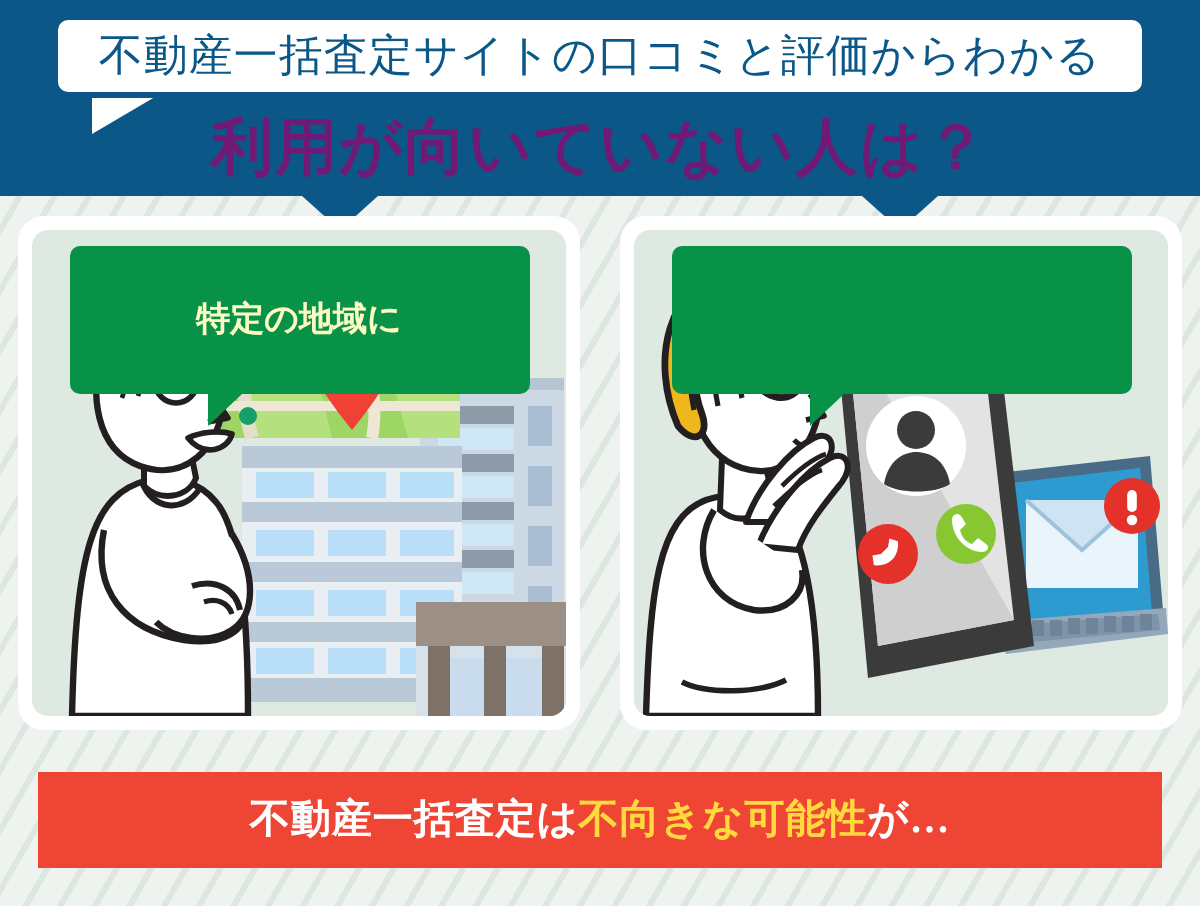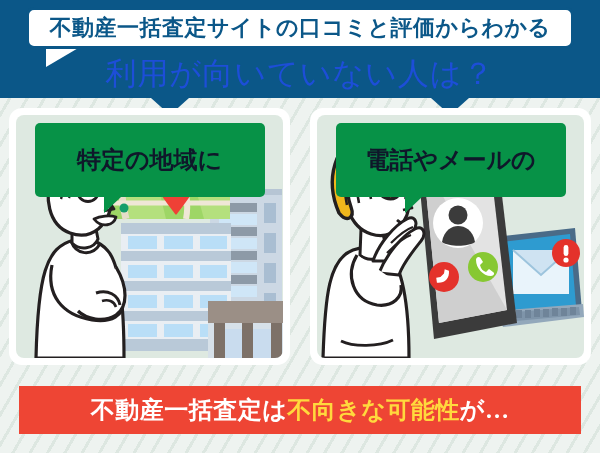--- a/index.html
+++ b/index.html
@@ -21,42 +21,42 @@
   .top-band-inner{position:absolute;left:0;top:0;width:600px;height:98px;background:#0b5788;}
 
   
   .bubble{
     position:absolute;left:26px;top:7px;width:548px;height:42px;
     background:#ffffff;border:3px solid #0b5788;border-radius:8px;
     box-sizing:border-box;
     display:flex;align-items:center;justify-content:center;
   }
   .bubble-text{
-    color:#0b5788;font-size:22px;font-weight:bold;letter-spacing:.5px;
+    color:#0b5788;font-size:22px;font-weight:normal;letter-spacing:.5px;
     white-space:nowrap;line-height:1;
   }
   .bubble-tail{
     position:absolute;left:46px;top:47px;width:0;height:0;
     border-left:0 solid transparent;
     border-top:20px solid #ffffff;
     border-right:34px solid transparent;
     filter:drop-shadow(0 0 0 #0b5788);
   }
   .bubble-tail-border{
     position:absolute;left:44px;top:47px;width:0;height:0;
     border-top:23px solid #0b5788;
     border-right:39px solid transparent;
   }
 
   .headline{
     position:absolute;left:0;top:50px;width:600px;height:46px;
     display:flex;align-items:center;justify-content:center;
   }
   .headline-text{
-    color:#1d4ed8;font-size:31px;font-weight:normal;letter-spacing:1px;
+    color:#701a75;font-size:31px;font-weight:bold;letter-spacing:1px;
     white-space:nowrap;line-height:1;
   }
 
   
   .band-arrow{
     position:absolute;top:98px;width:0;height:0;
     border-left:19px solid transparent;border-right:19px solid transparent;
     border-top:17px solid #0b5788;
   }
   .band-arrow.a1{left:151px;}
@@ -75,37 +75,37 @@
   }
 
   
   .glabel{
     position:absolute;left:50%;transform:translateX(-50%);top:8px;
     width:230px;height:74px;background:#079247;border-radius:5px;
     display:flex;flex-direction:column;align-items:center;justify-content:center;
     z-index:6;
   }
   .glabel span{
-    color:#0f172a;font-size:24px;font-weight:bold;line-height:1.12;white-space:nowrap;
+    color:#fef9c3;font-size:17px;font-weight:bold;line-height:1.12;white-space:nowrap;
   }
   .glabel-tail{
     position:absolute;top:82px;left:50%;margin-left:-46px;width:0;height:0;
     border-left:17px solid #079247;border-right:17px solid transparent;
     border-bottom:16px solid transparent;z-index:6;
   }
 
   .art{position:absolute;left:0;top:0;width:100%;height:100%;}
 
   
   .redbar{
     position:absolute;left:19px;top:386px;width:562px;height:48px;
     background:#ee4534;display:flex;align-items:center;justify-content:center;
   }
   .redbar-text{
-    font-size:24px;font-weight:bold;white-space:nowrap;line-height:1;letter-spacing:.5px;font-family:Liberation Serif, serif;
+    font-size:20px;font-weight:bold;white-space:nowrap;line-height:1;letter-spacing:.5px;font-family:Liberation Serif, serif;
   }
   .rb-white{color:#ffffff;}
   .rb-yellow{color:#ffd93d;}
 </style>
 </head>
 <body>
 
 <div id="root">
 
   <div class="stripes"></div>
@@ -327,21 +327,20 @@
           <path d="M56 146 C62 128 78 110 90 104 C98 100 102 108 96 116 C90 124 80 134 76 146 Z" fill="#ffffff" stroke="#231f20" stroke-width="3" stroke-linejoin="round"></path>
           <path d="M62 158 C70 138 86 120 98 114 C106 110 110 118 104 126 C96 136 86 148 82 160 Z" fill="#ffffff" stroke="#231f20" stroke-width="3" stroke-linejoin="round"></path>
           <path d="M74 128 C82 120 90 114 96 112" fill="none" stroke="#231f20" stroke-width="2.3"></path>
           <path d="M70 138 C78 130 88 122 94 120" fill="none" stroke="#231f20" stroke-width="2.3"></path>
 
           <path d="M40 140 C28 160 36 186 60 190 C76 192 86 182 84 170" fill="#ffffff" stroke="#231f20" stroke-width="3.2"></path>
         </g>
       </svg>
 
       <div class="glabel">
-        <span>電話やメールの</span>
       </div>
       <div class="glabel-tail"></div>
     </div>
   </div>
 
   <div class="redbar">
     <span class="redbar-text"><span class="rb-white">不動産一括査定は</span><span class="rb-yellow">不向きな可能性</span><span class="rb-white">が…</span></span>
   </div>
 
 </div>

